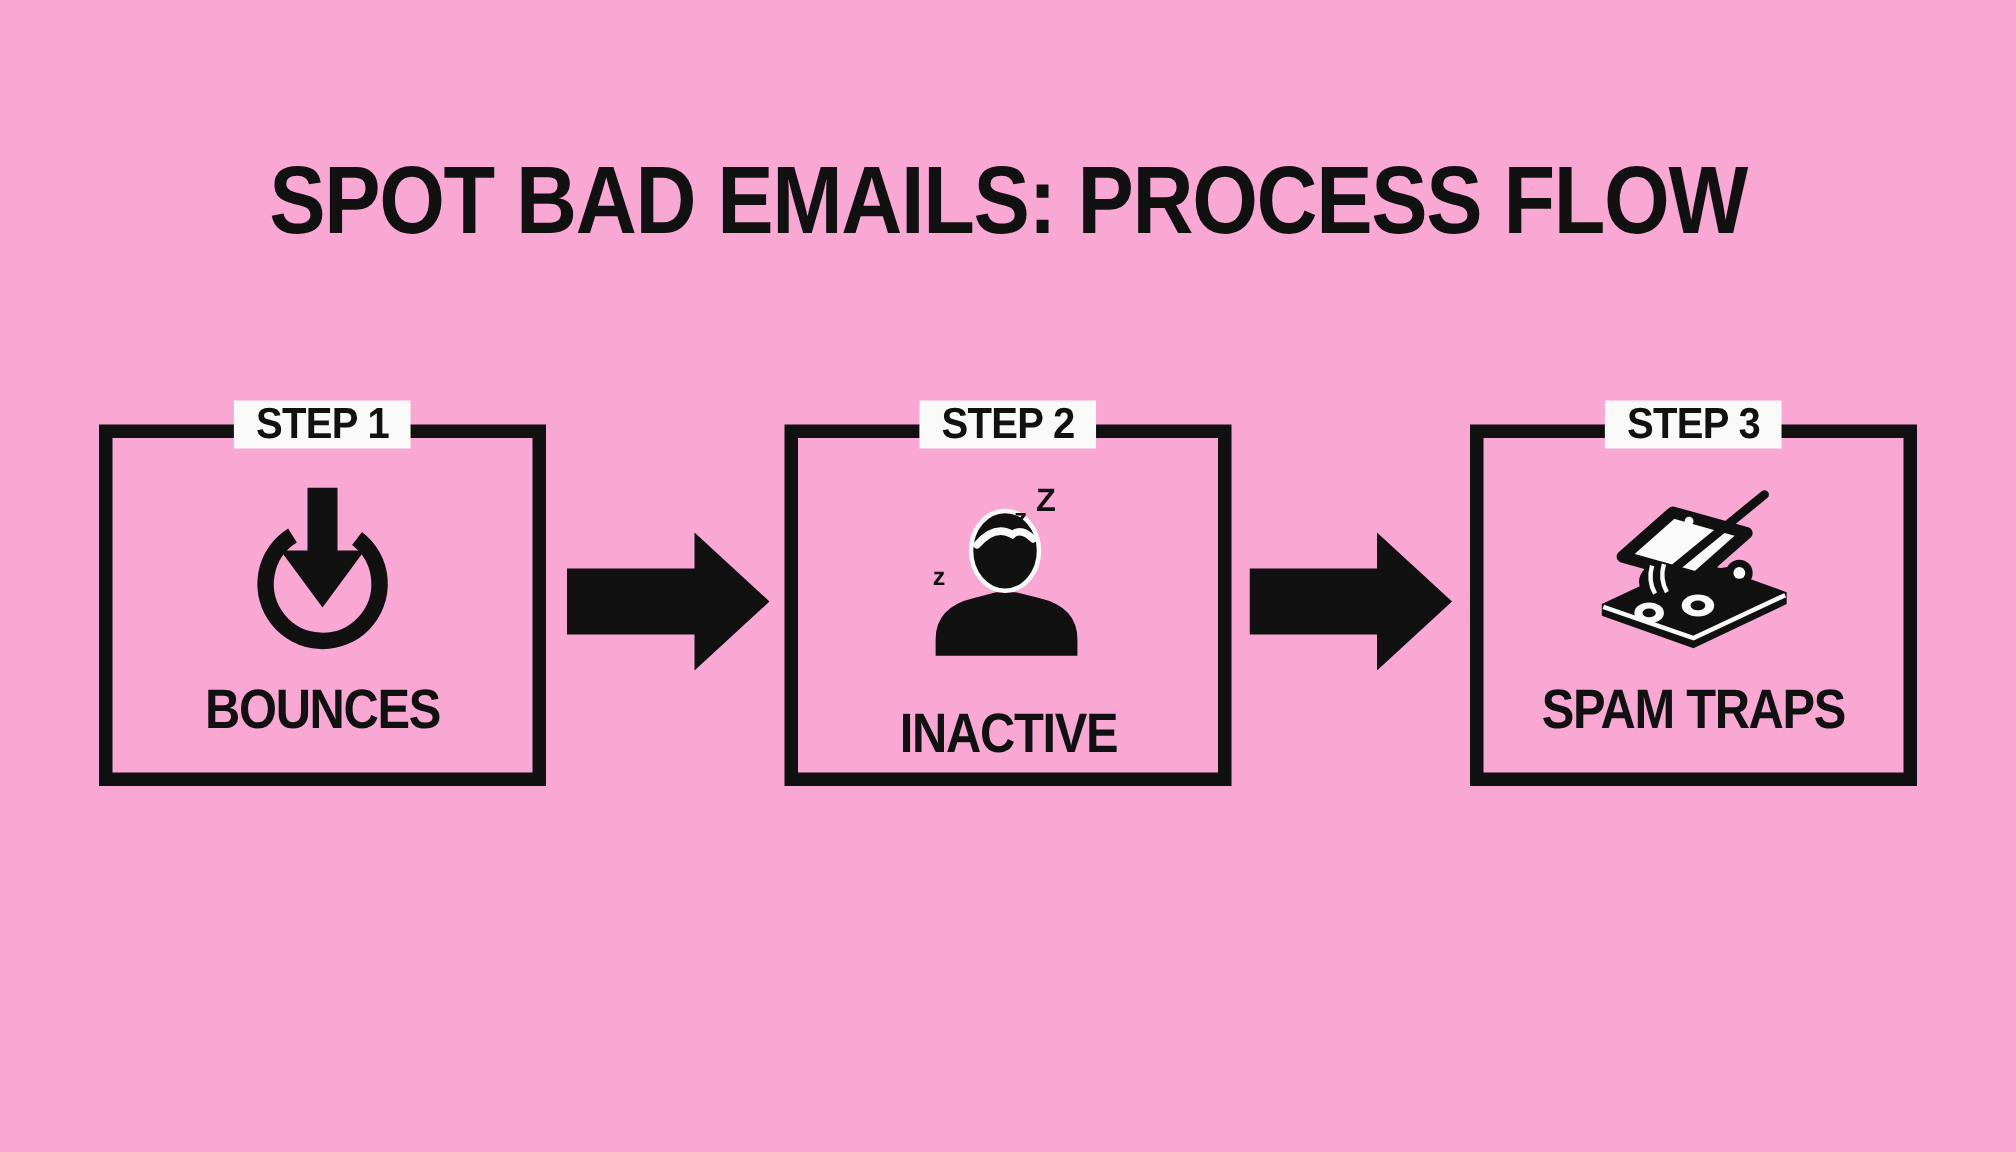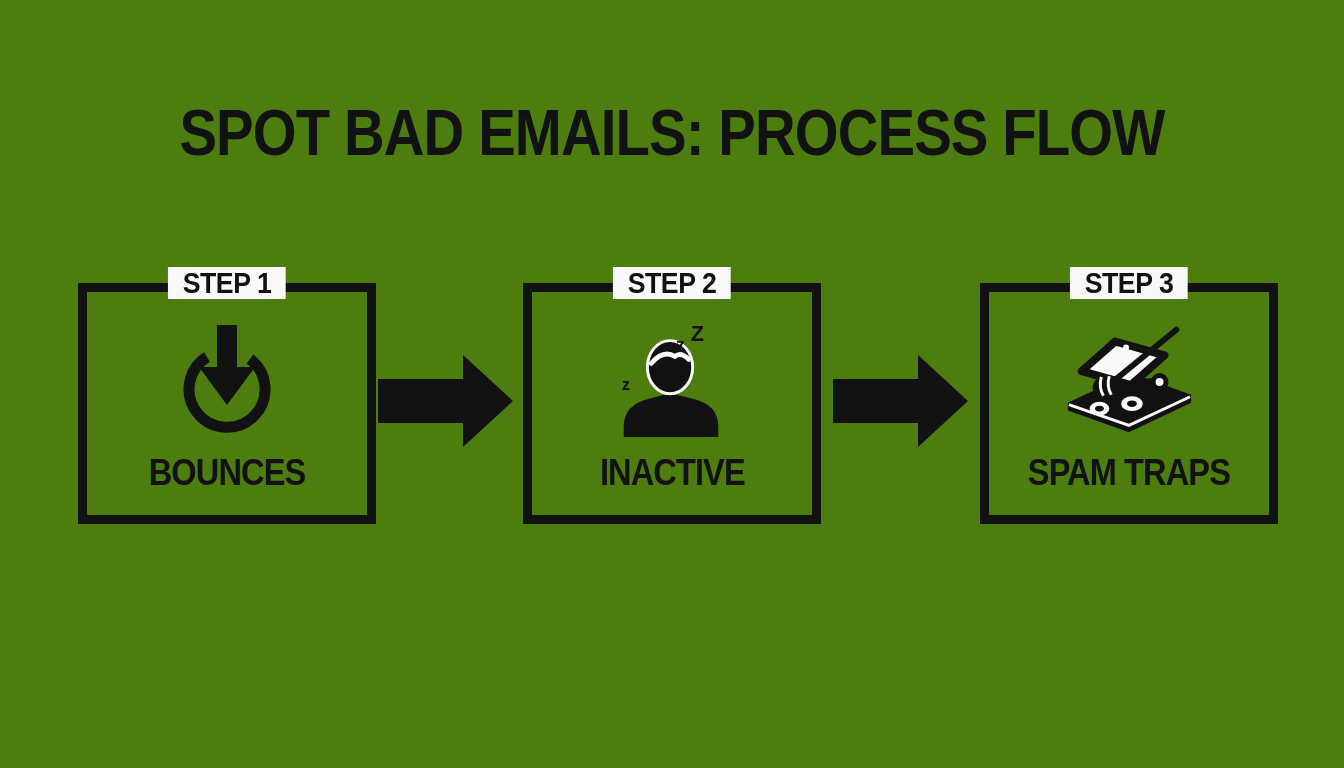--- a/index.html
+++ b/index.html
@@ -1,19 +1,19 @@
 <!DOCTYPE html>
 <html><head>
 <meta charset="utf-8">
 <style>
   html,body{margin:0;padding:0;}
   .stage{
     position:relative;
     width:1344px;height:768px;
-    background:#4d7c0f;
+    background:#f9a8d4;
     font-family:"Liberation Sans", sans-serif;
     color:#111;
     overflow:hidden;
   }
   .title{
     position:absolute;
     top:96px;left:0;width:100%;
     text-align:center;
     font-size:64px;
     font-weight:700;
@@ -26,22 +26,22 @@
     position:absolute;
     top:283px;
     width:298px;height:241px;
     border:9px solid #111;
     box-sizing:border-box;
     display:flex;
     flex-direction:column;
     align-items:center;
     padding-top:28px;
   }
-  .box-1{left:66px;margin-left:12px;}
-  .box-2{left:523px;}
+  .box-1{left:66px;}
+  .box-2{left:523px;gap:16px;}
   .box-3{left:980px;align-items:center;}
   .step-label{
     position:absolute;
     top:-9px;left:50%;
     transform:translate(-50%,-50%) scaleX(.92);
     background:#f9f9f9;
     padding:0 16px;
     font-size:29px;
     font-weight:700;
     letter-spacing:-.5px;

